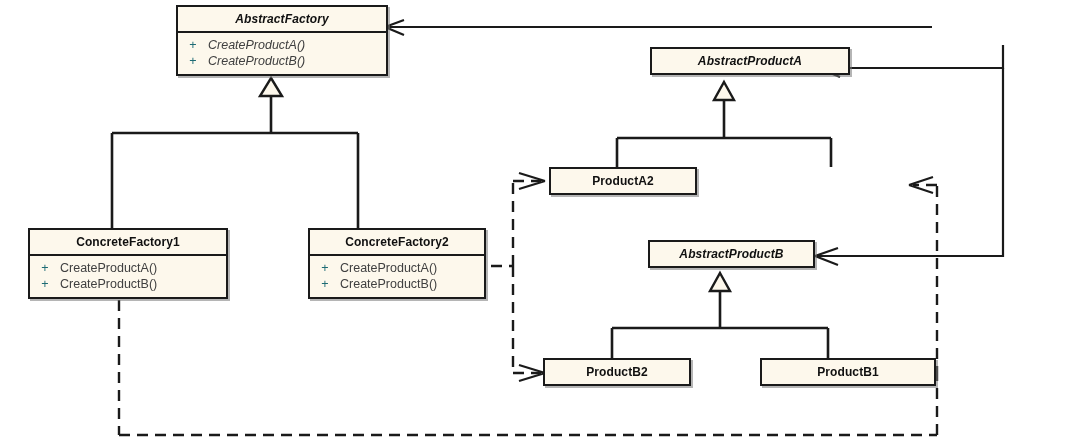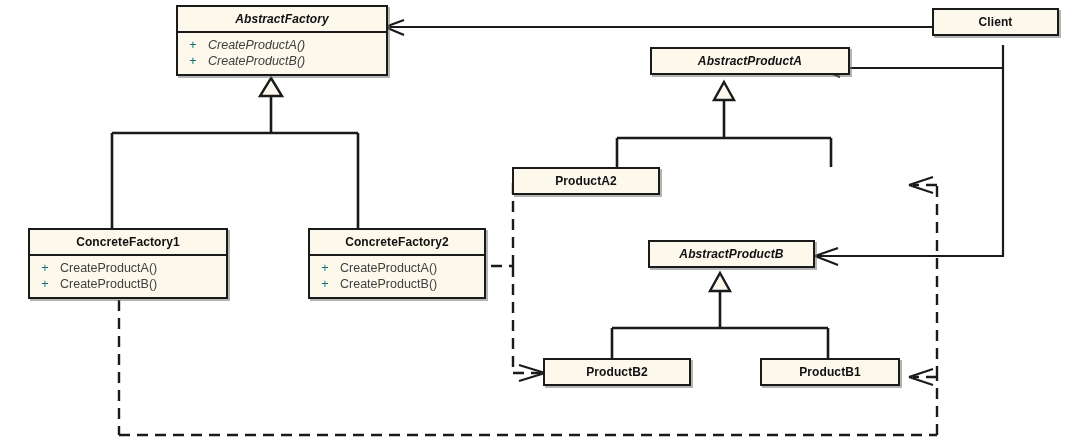--- a/index.html
+++ b/index.html
@@ -187,34 +187,31 @@
         <span class="member-vis">+</span>
         <span class="member-name">CreateProductB()</span>
       </div>
     </div>
   </div>
 
   <div class="uml-box" style="left:650px; top:47px; width:200px;">
     <div class="uml-title italic">AbstractProductA</div>
   </div>
 
-  <div class="uml-box" style="left:512px; top:167px; width:148px;">
+  <div class="uml-box" style="left:549px; top:167px; width:148px;">
     <div class="uml-title">ProductA2</div>
   </div>
 
 
   <div class="uml-box" style="left:648px; top:240px; width:167px;">
     <div class="uml-title italic">AbstractProductB</div>
   </div>
 
   <div class="uml-box" style="left:543px; top:358px; width:148px;">
     <div class="uml-title">ProductB2</div>
   </div>
 
-  <div class="uml-box" style="left:760px; top:358px; width:140px;">
+  <div class="uml-box" style="left:760px; top:358px; width:176px;">
     <div class="uml-title">ProductB1</div>
   </div>
 
-  <div class="uml-box" style="left:932px; top:8px; width:127px;">
-    <div class="uml-title">Client</div>
-  </div>
 
 </div>
 
 </body></html>

